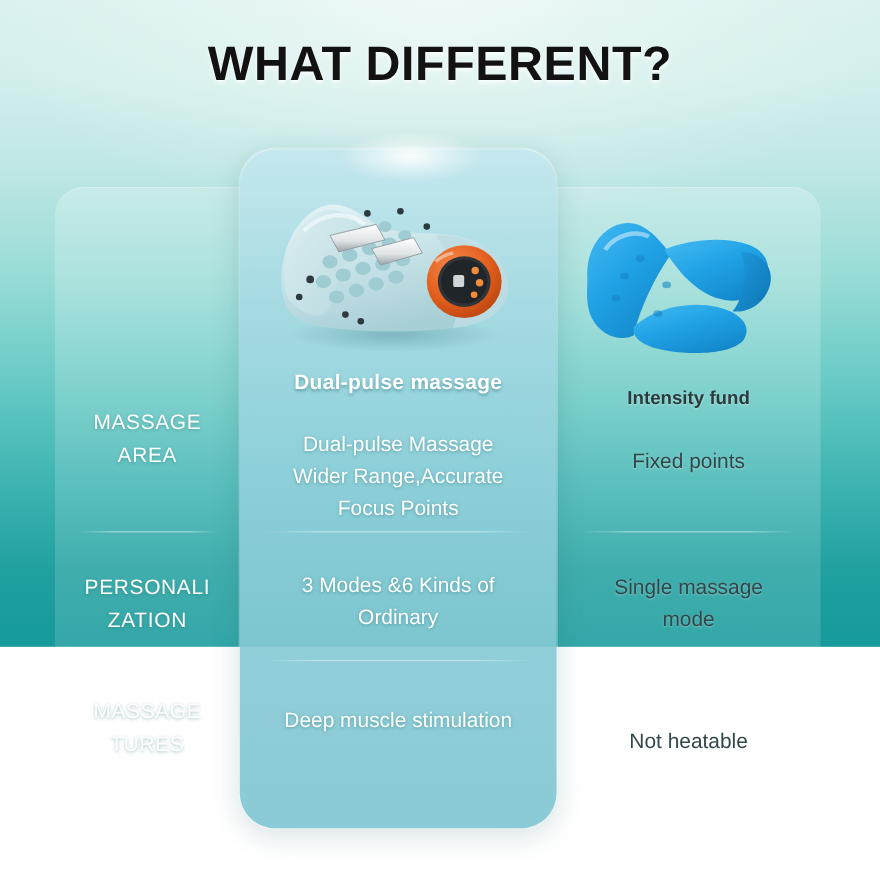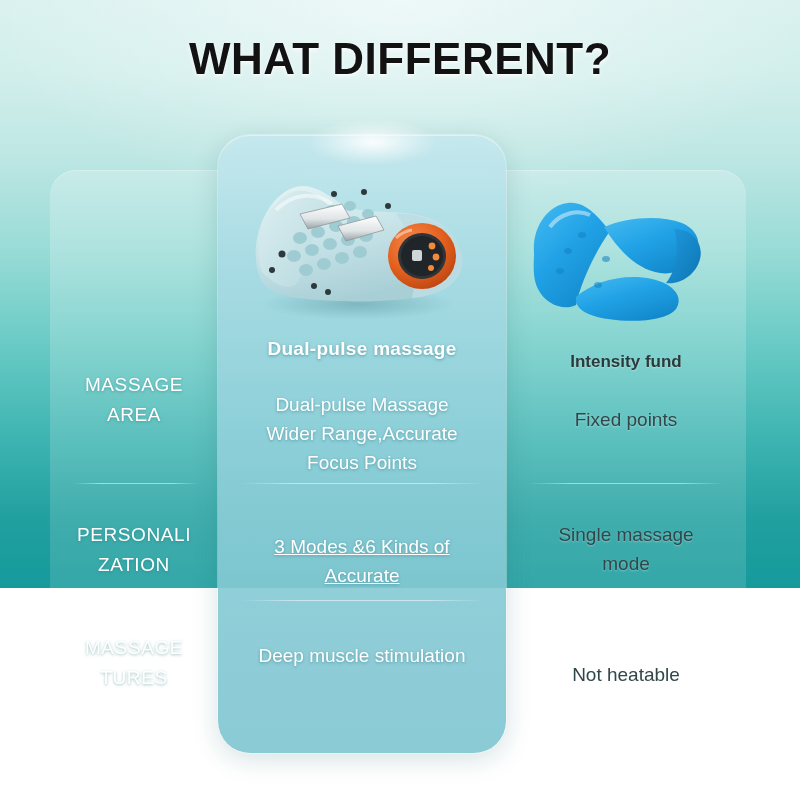--- a/index.html
+++ b/index.html
@@ -284,23 +284,23 @@
   </div>
 
   <div class="div-seg" style="left:72px;  top:483px; width:128px;"></div>
   <div class="div-seg" style="left:240px; top:483px; width:244px;"></div>
   <div class="div-seg" style="left:528px; top:483px; width:196px;"></div>
 
   <div class="rlabel" style="top:520px;">
     <div>PERSONALI</div>
     <div>ZATION</div>
   </div>
-  <div class="rcenter" style="top:532px;text-decoration:underline;">
+  <div class="rcenter" style="top:518px;">
     <div>3 Modes &amp;6 Kinds of</div>
-    <div>Accurate</div>
+    <div>Ordinary</div>
   </div>
   <div class="rright" style="top:520px;">
     <div>Single massage</div>
     <div>mode</div>
   </div>
 
   <div class="div-seg" style="left:72px;  top:600px; width:128px;"></div>
   <div class="div-seg" style="left:240px; top:600px; width:244px;"></div>
   <div class="div-seg" style="left:528px; top:600px; width:196px;"></div>
 

